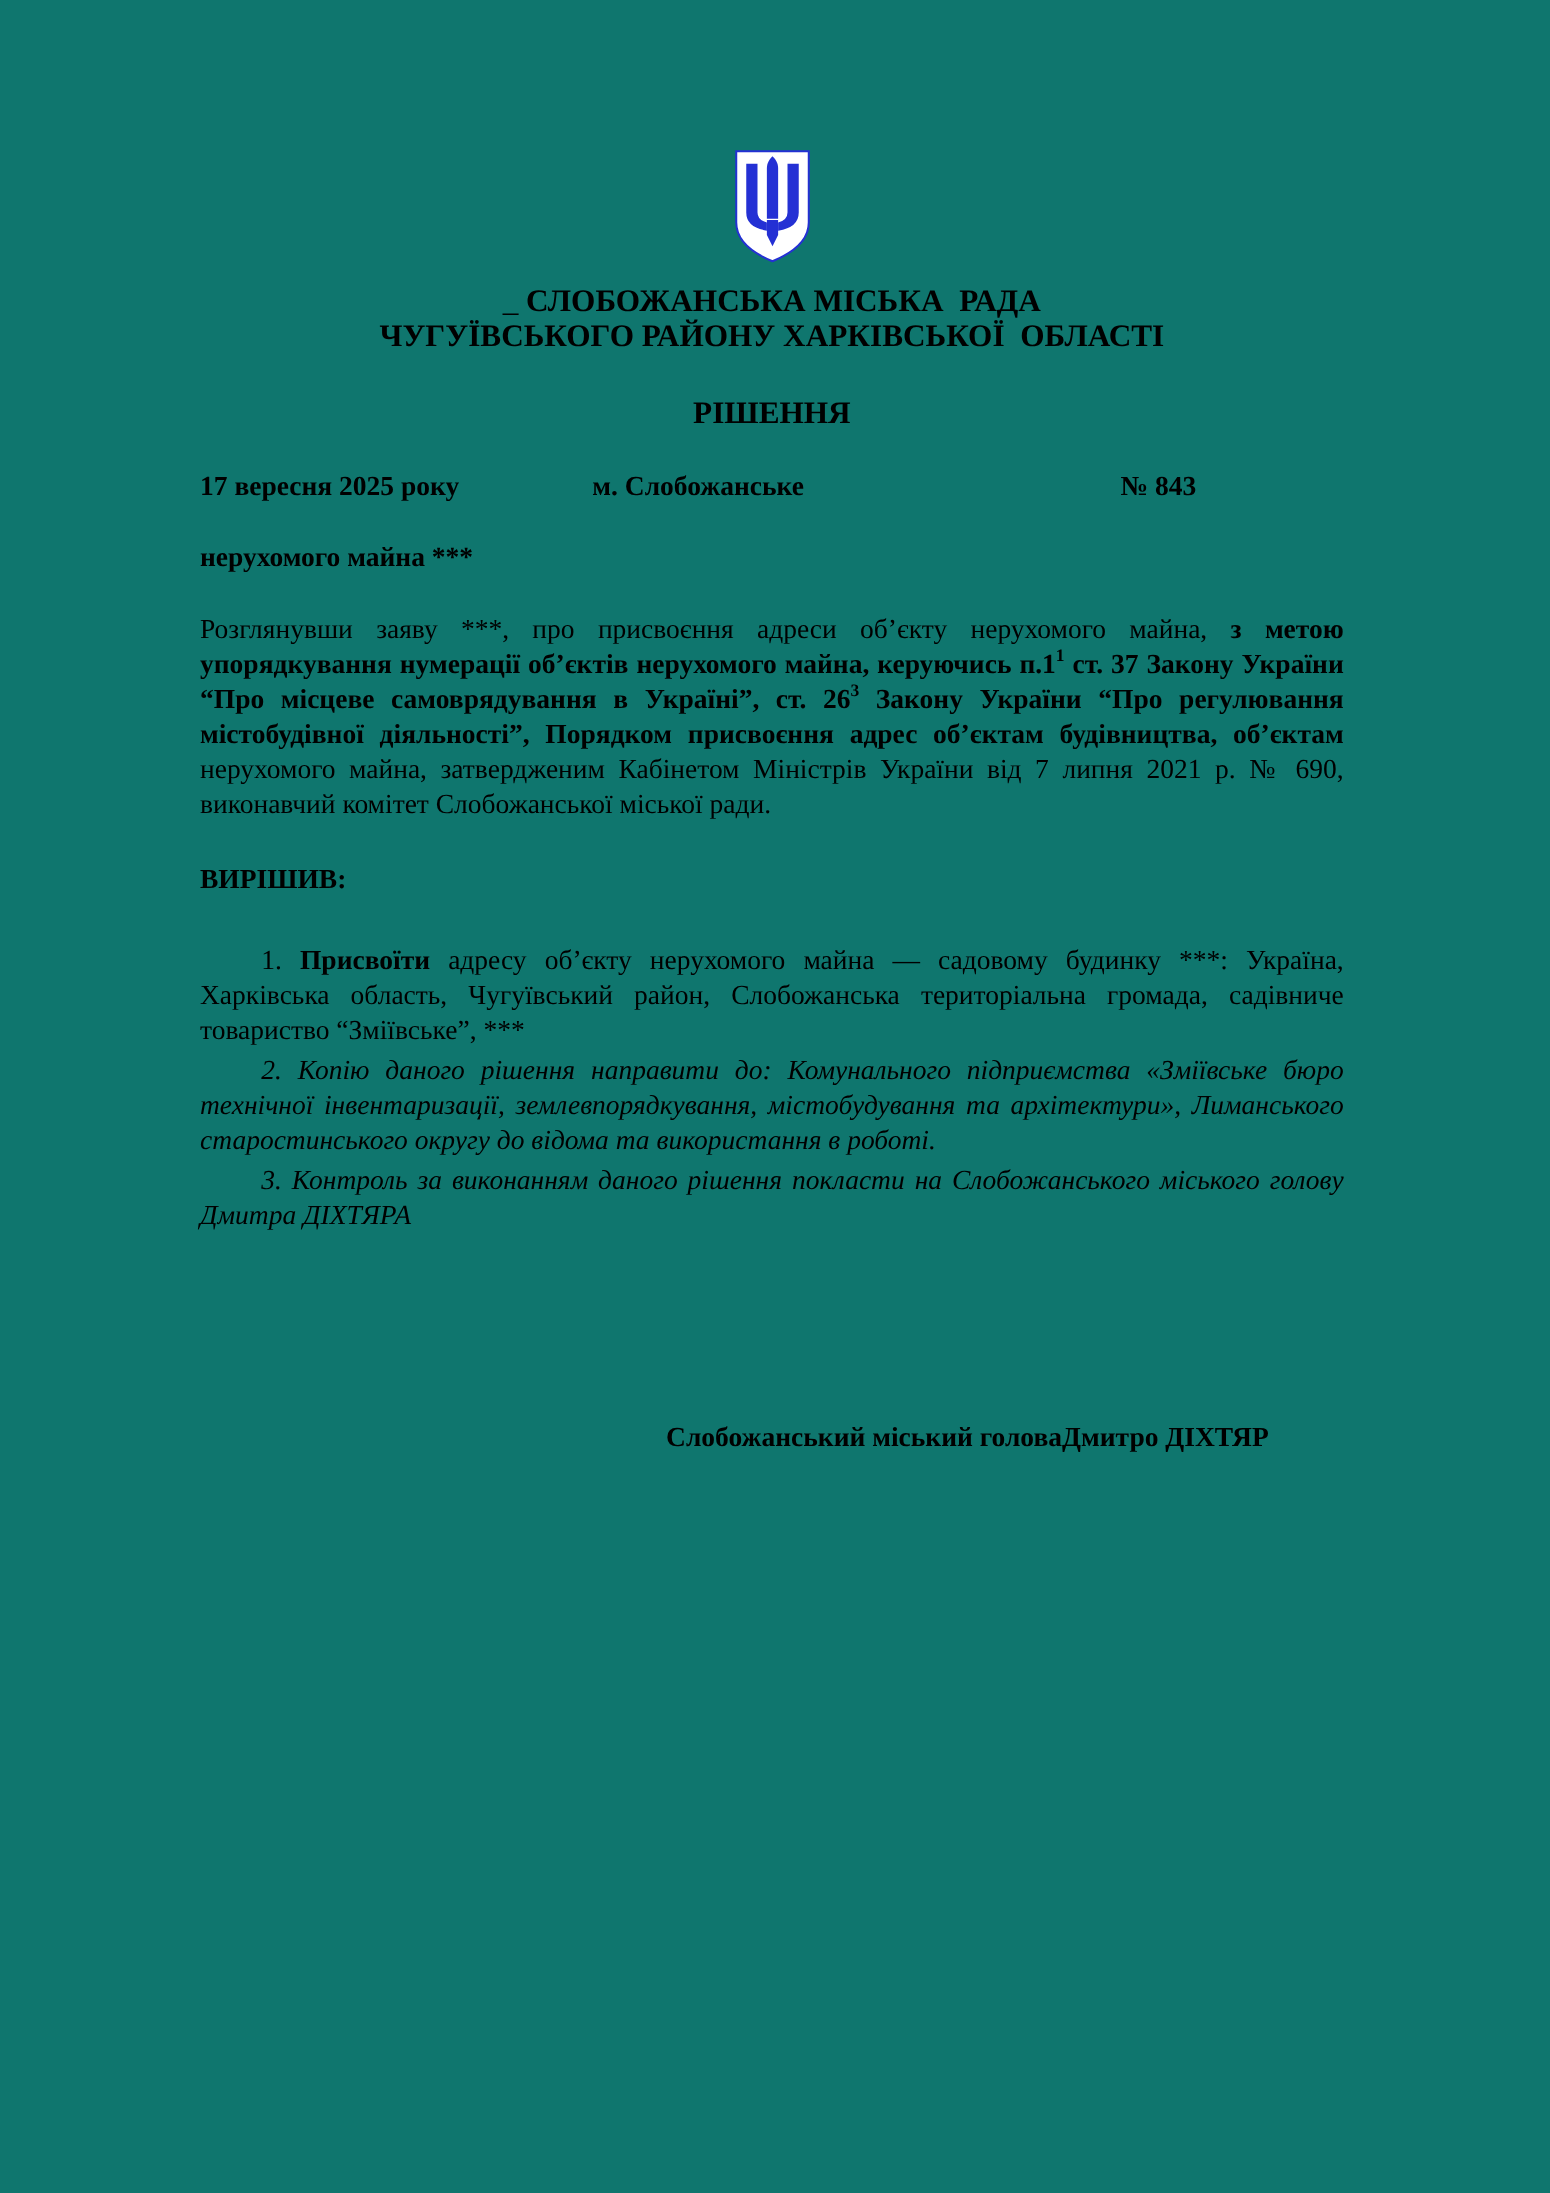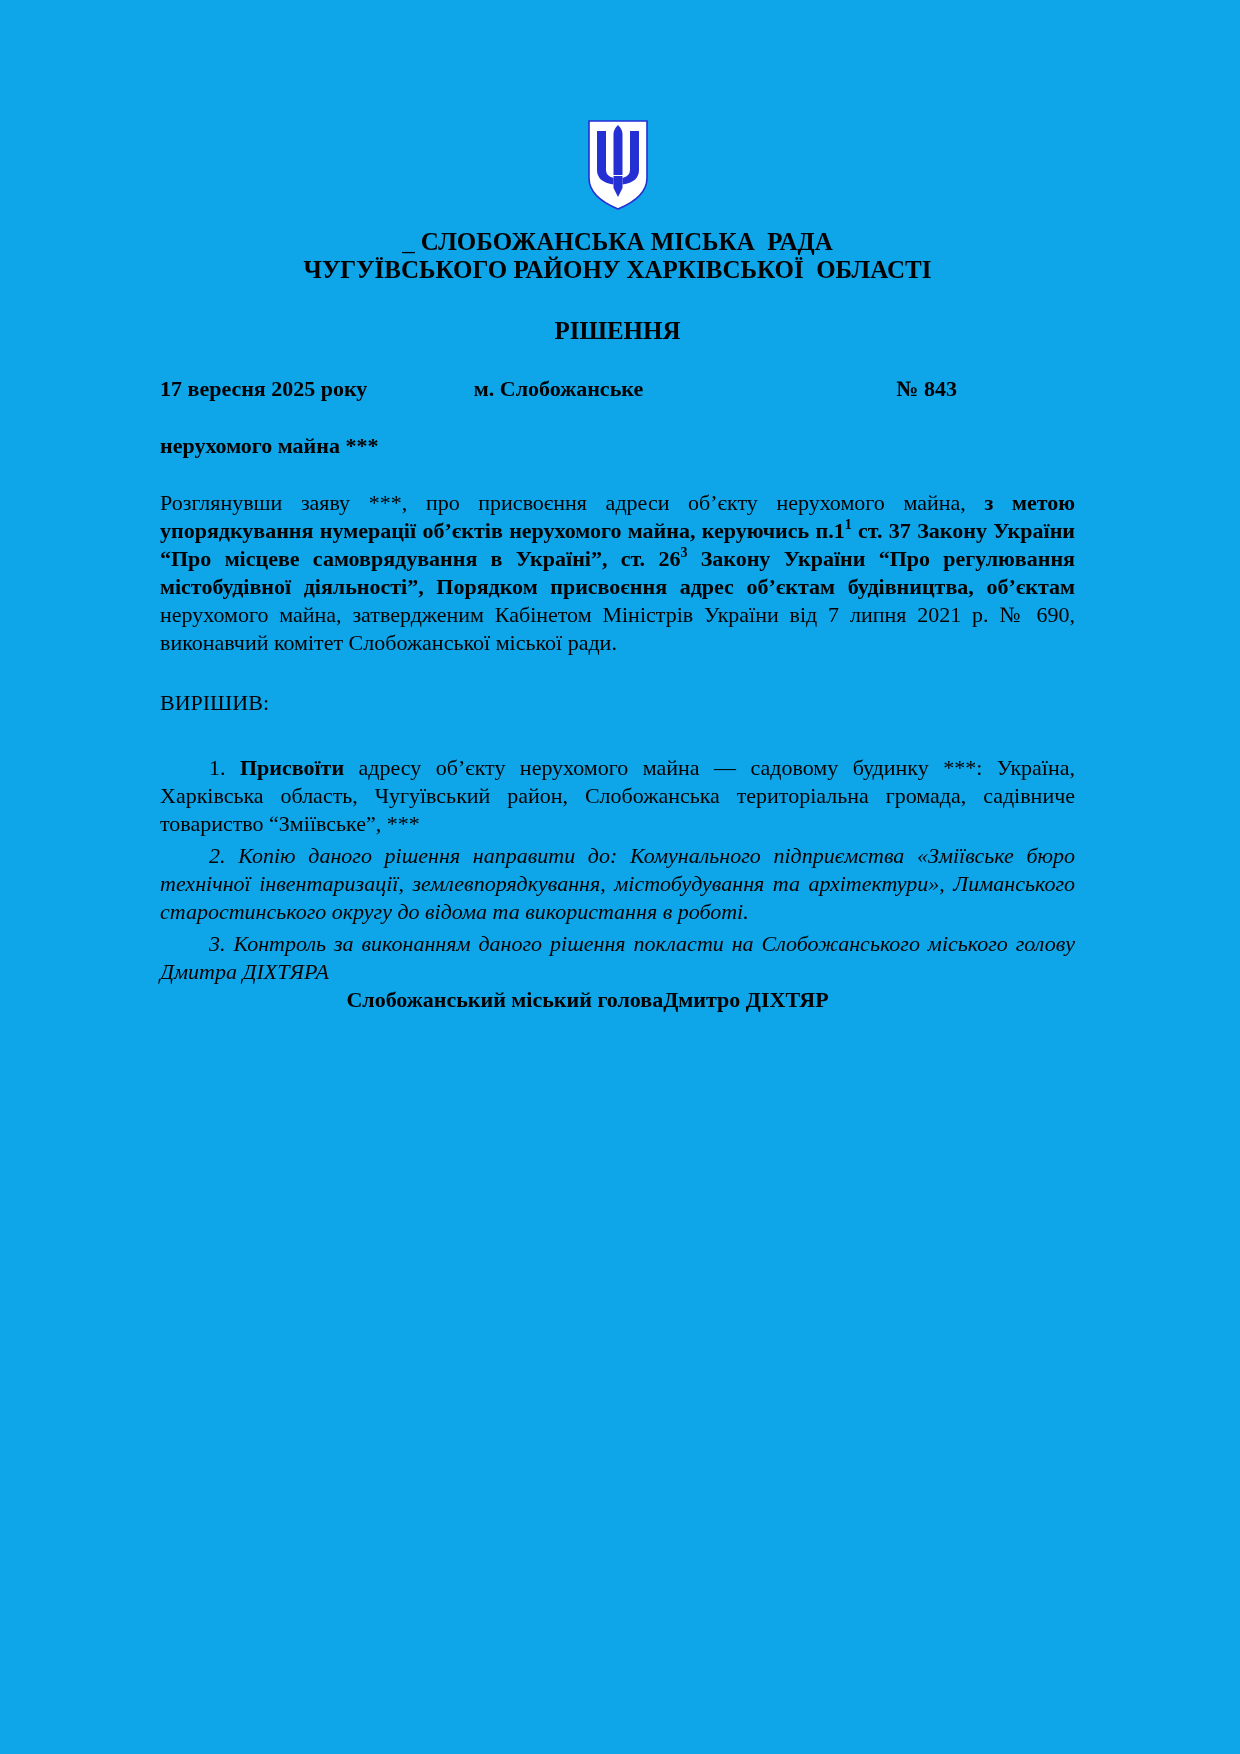--- a/index.html
+++ b/index.html
@@ -5,21 +5,21 @@
   html, body {
     margin: 0;
     padding: 0;
     background: #ffffff;
   }
   .page {
     position: relative;
     width: 1240px;
     height: 1754px;
     margin: 0 auto;
-    background: #0ea5e9;
+    background: #0f766e;
     box-sizing: border-box;
     padding: 118px 165px 0 160px;
     font-family: "Liberation Serif", "DejaVu Serif", serif;
     font-size: 22px;
     line-height: 28px;
     color: #000000;
     overflow: hidden;
   }
   .emblem-wrap {
     text-align: center;
@@ -66,32 +66,34 @@
     text-align: justify;
   }
   .preamble b, .item b { font-weight: bold; }
   sup.sp {
     font-size: 14px;
     line-height: 0;
     vertical-align: 9px;
   }
   .resolved {
     margin-top: 32px;
+    font-weight: bold;
   }
   .items {
     margin-top: 37px;
   }
   .item {
     text-align: justify;
     text-indent: 49px;
   }
   .item + .item { margin-top: 4px; font-style: italic; }
   .signature-row {
+    margin-top: 150px;
     display: flex;
-    justify-content: center;
+    justify-content: flex-end;
     font-weight: bold;
   }
   .signature-row .sig-name { padding-right: 60px; }
 </style>
 </head>
 <body>
 
 <div class="page">
 
   <div class="emblem-wrap">

